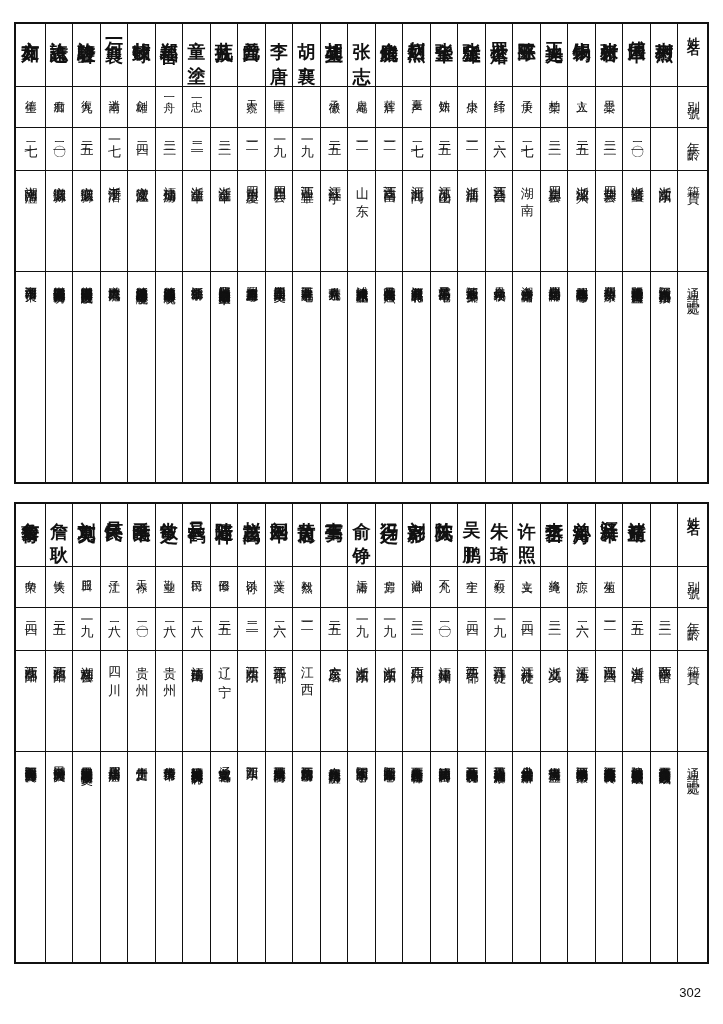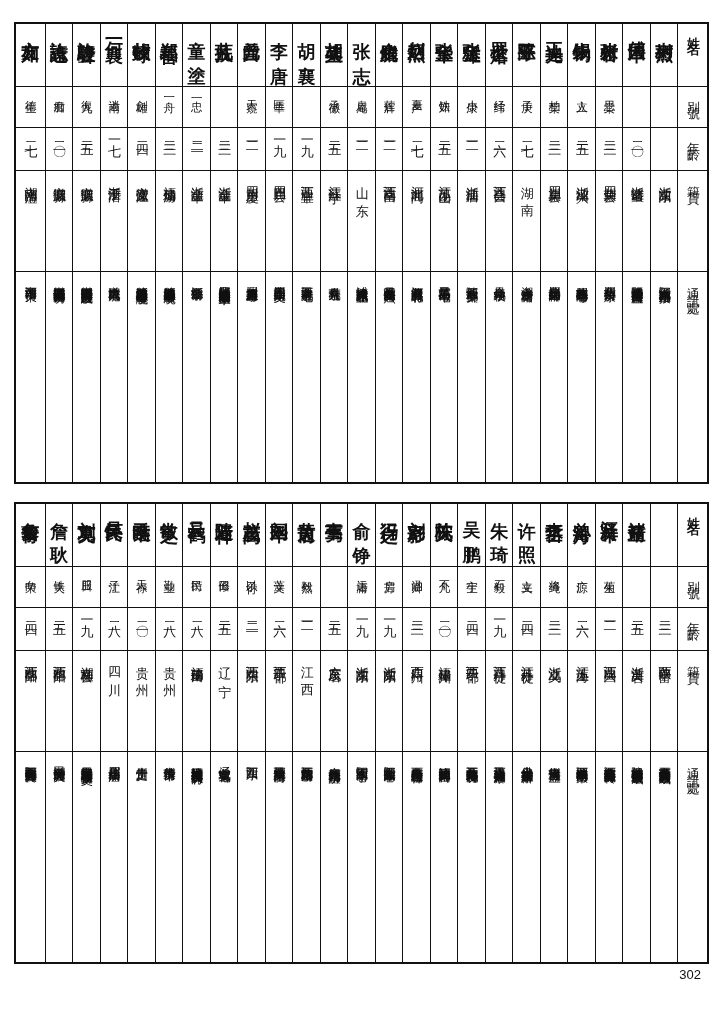--- a/index.html
+++ b/index.html
@@ -91,21 +91,21 @@
   .hdr-label.row-alias .v { font-size: 13px; letter-spacing: 0.40em; }
   .hdr-label.row-age .v { font-size: 13px; letter-spacing: 0.40em; }
   .hdr-label.row-native .v { font-size: 13px; letter-spacing: 0.40em; }
   .hdr-label.row-addr .v { font-size: 13px; letter-spacing: 0.55em; }
   .gap {
     height: 18px;
   }
   .pagenum {
     position: absolute;
     right: 22px;
-    bottom: 42px;
+    bottom: 24px;
     font-size: 13px;
     font-family: "Liberation Sans", sans-serif;
     color: #111;
   }
 </style>
 </head>
 <body>
 
 <div class="page">
 

